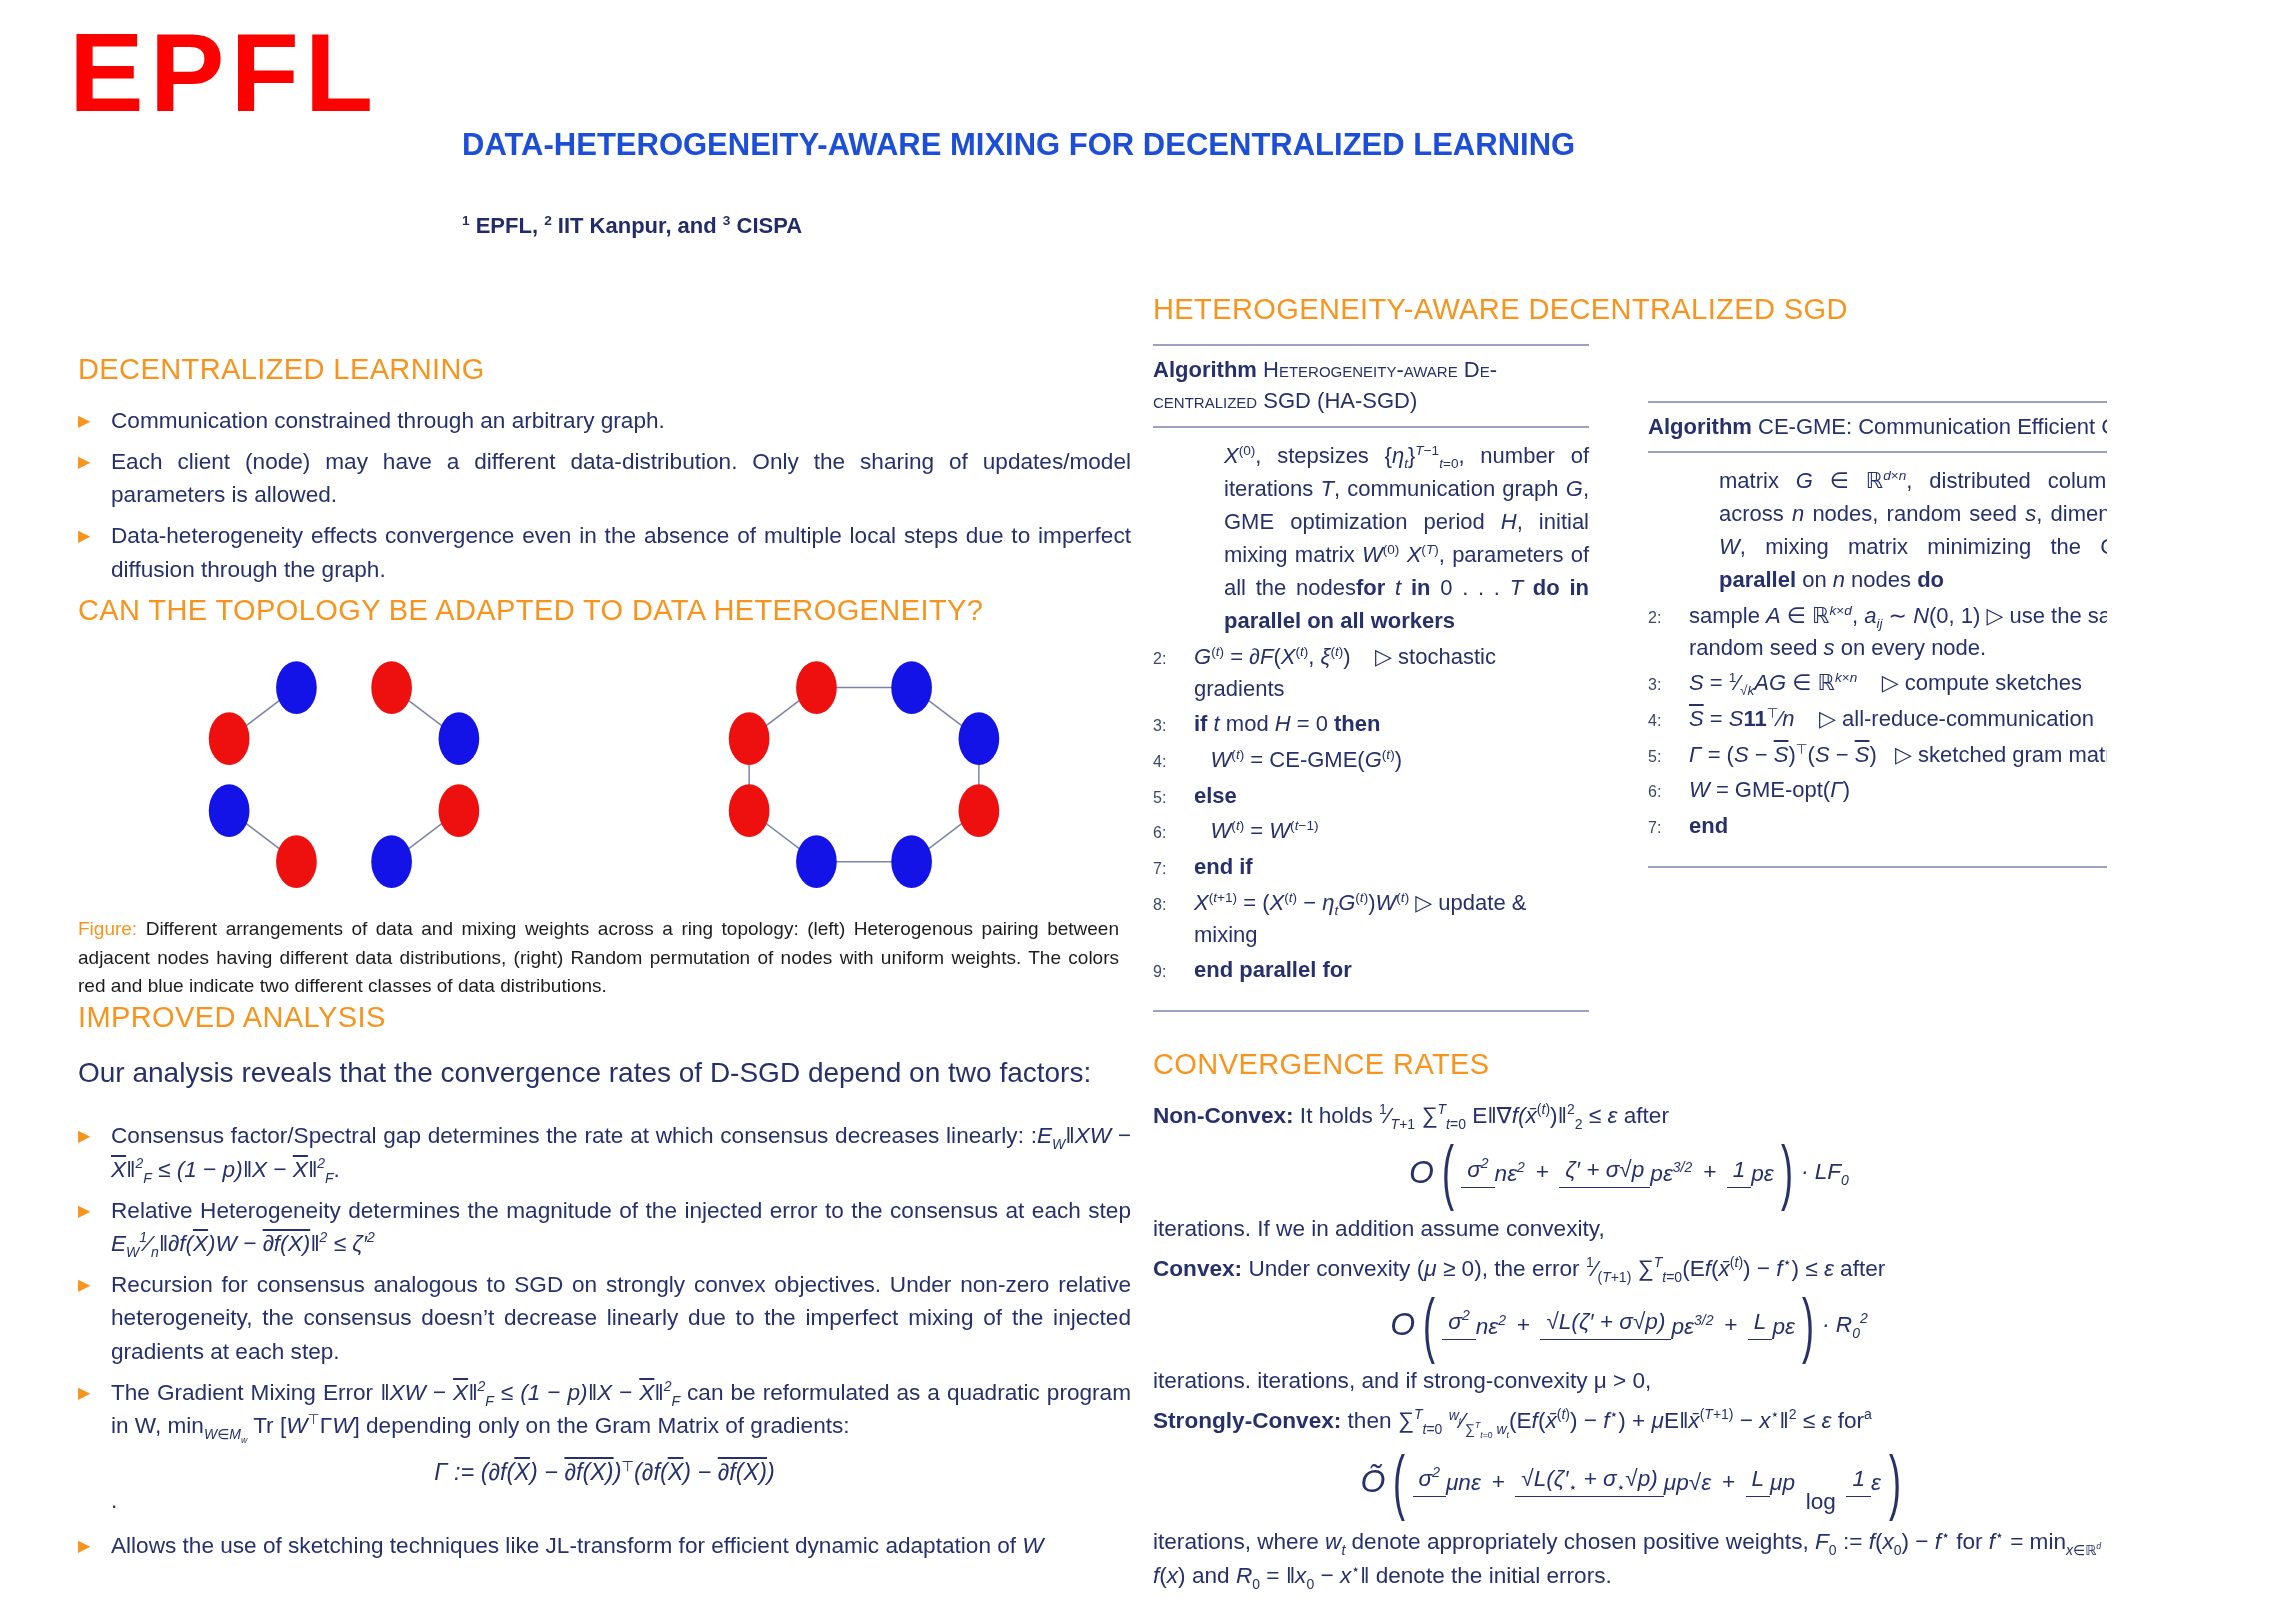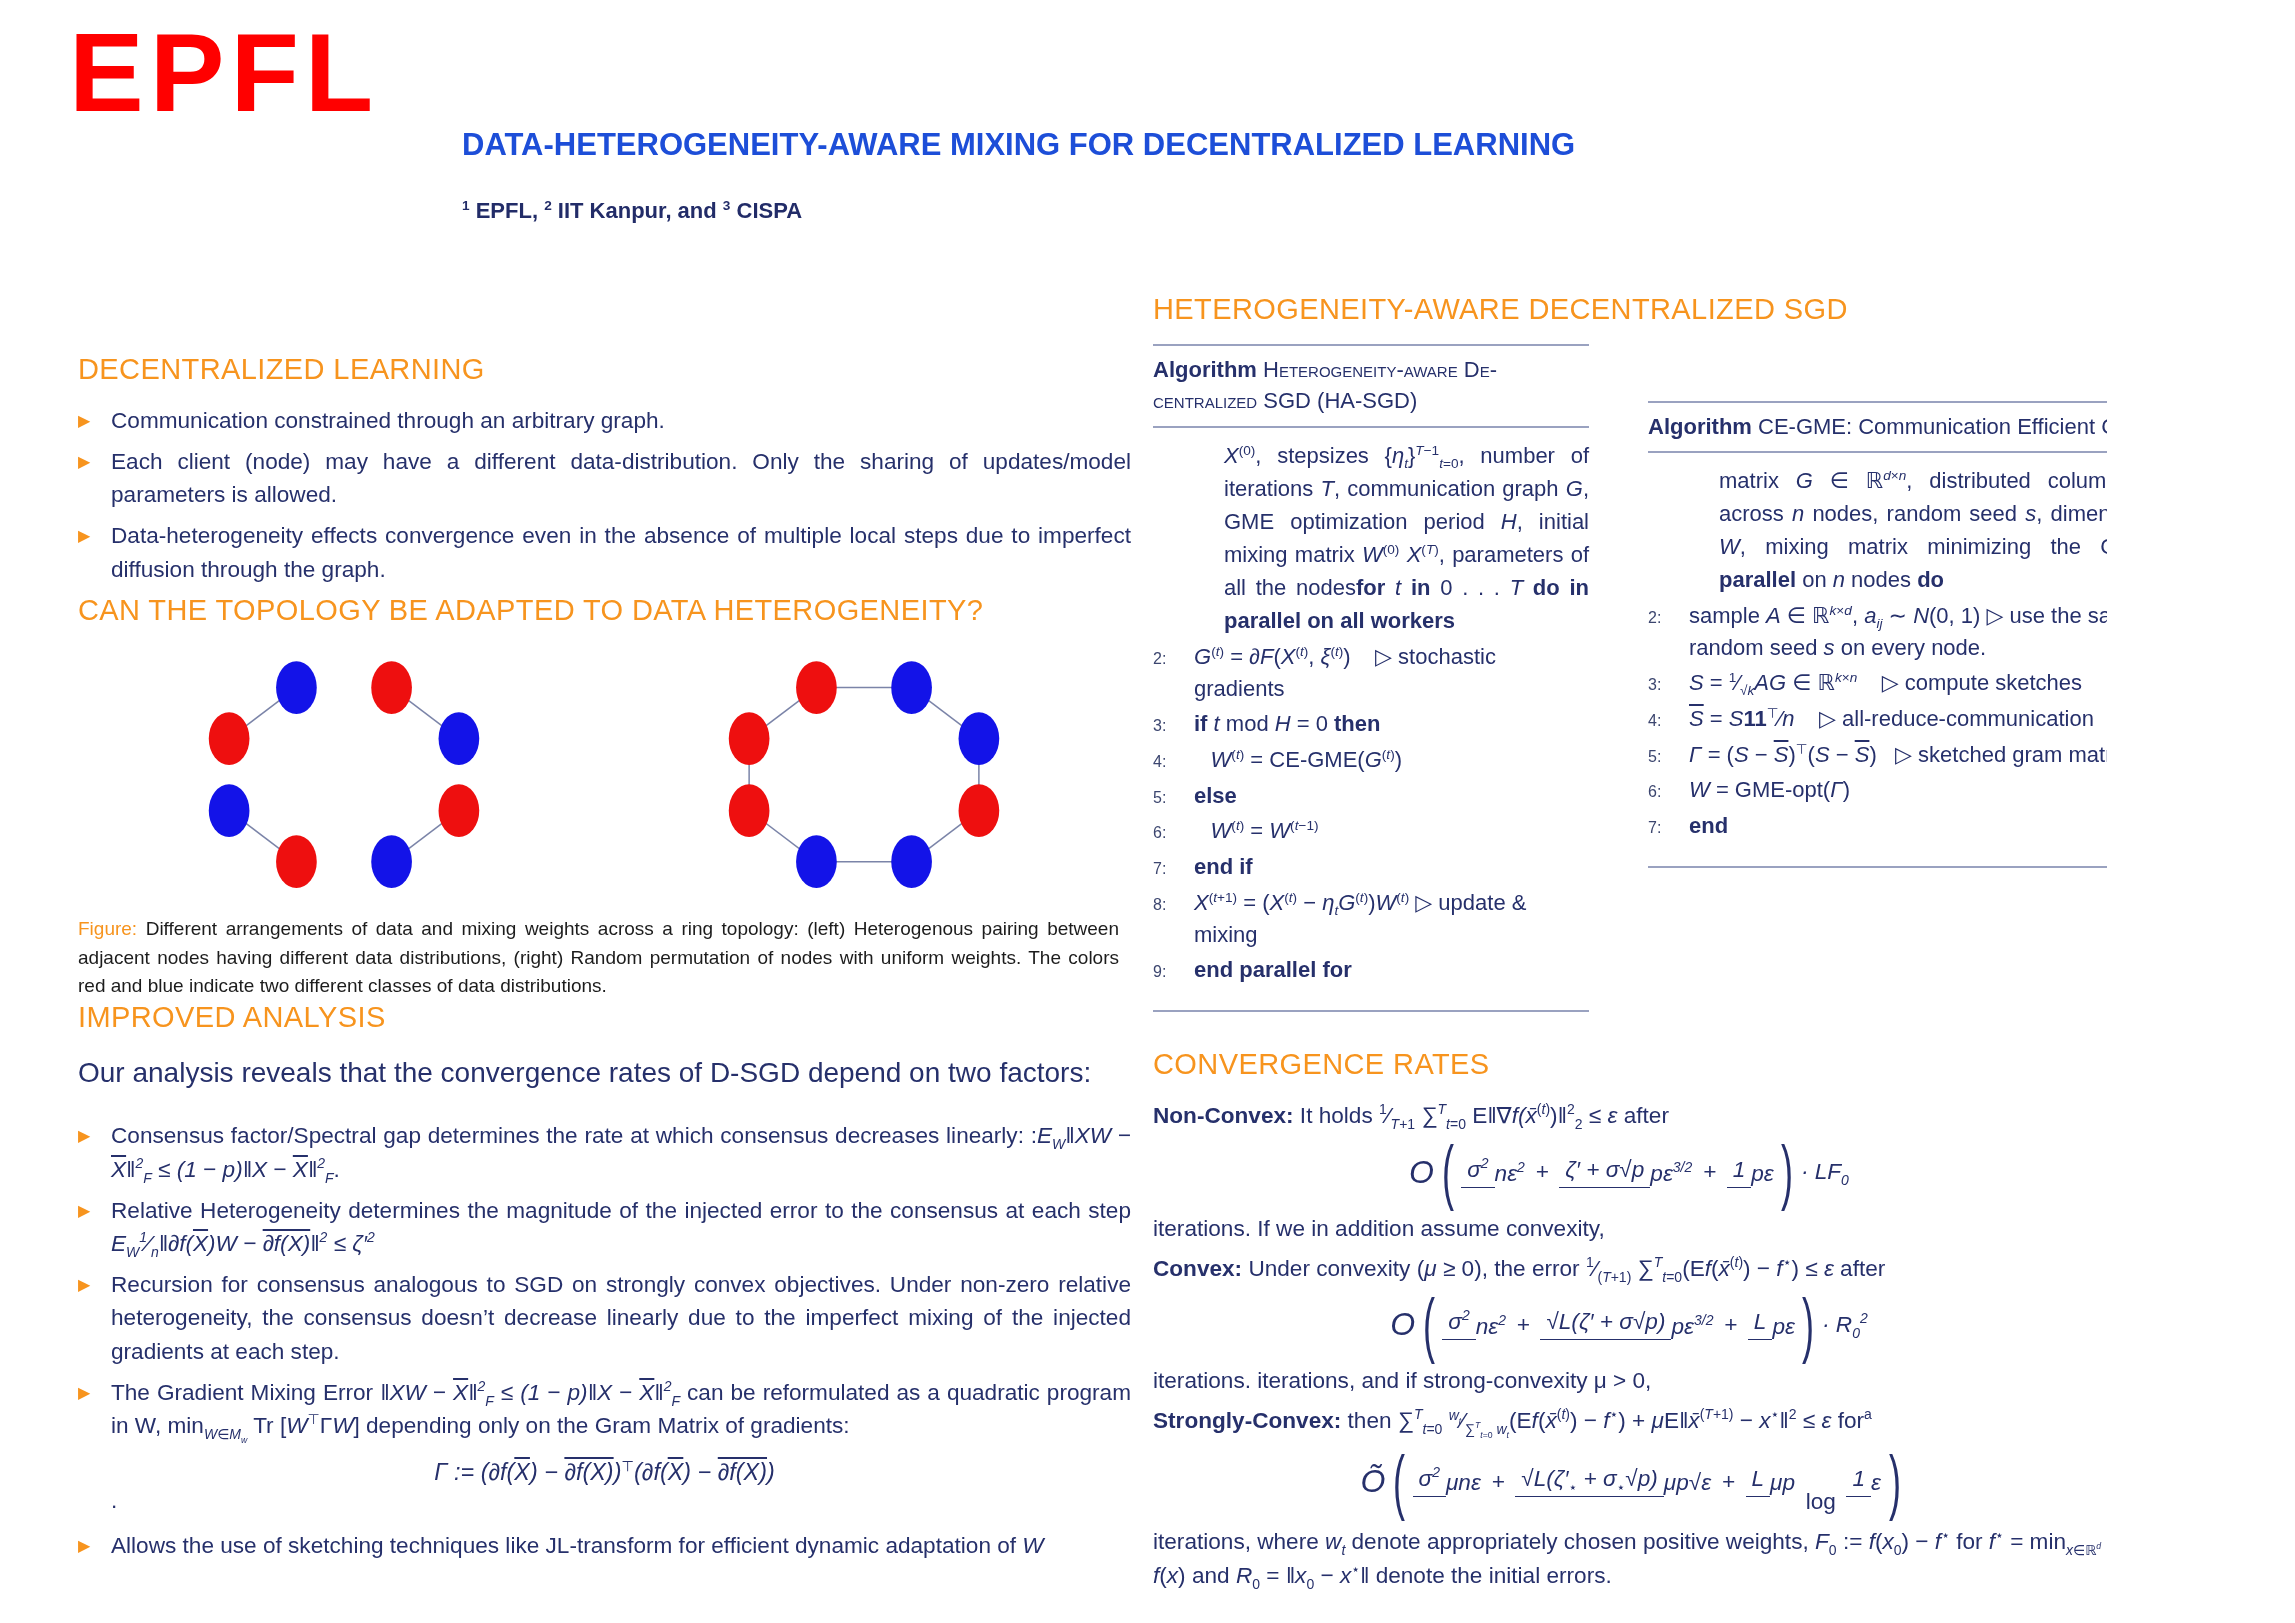--- a/index.html
+++ b/index.html
@@ -8,21 +8,21 @@
   sup{vertical-align:super;font-size:62%;line-height:0;}
   sub{vertical-align:sub;font-size:62%;line-height:0;}
   .ol{text-decoration:overline;}
   .sc{font-variant:small-caps;}
   b{font-weight:bold;}
   
   .logo{position:absolute;left:69px;top:13.6px;font-size:112px;font-weight:900;color:#ff0000;
         letter-spacing:6px;line-height:1.05;}
   .ptitle{position:absolute;left:462px;top:127px;font-size:31px;font-weight:bold;color:#1d4ed8;white-space:nowrap;}
   .pauthors{position:absolute;left:462px;top:169px;font-size:26px;font-weight:bold;color:#222c68;white-space:nowrap;}
-  .paffils{position:absolute;left:462px;top:198px;font-size:22px;font-weight:bold;color:#222c68;white-space:nowrap;}
+  .paffils{position:absolute;left:462px;top:213px;font-size:22px;font-weight:bold;color:#222c68;white-space:nowrap;}
   
   .leftcol{position:absolute;left:78px;top:353px;width:1053px;}
   .rightcol{position:absolute;left:1153px;top:293px;width:1020px;}
   h2.sec{color:#f7941e;font-size:29px;font-weight:500;margin:0 0 18px 0;letter-spacing:0.4px;}
   .mt28{margin-top:21px;} .mt34{margin-top:26px;}
   .bullet{display:flex;margin:0 0 7.5px 0;font-size:22.6px;line-height:1.48;text-align:justify;}
   .bmark{color:#f7941e;font-size:16px;line-height:33px;width:33px;flex-shrink:0;}
   .btext{flex:1;}
   .intro{font-size:28px;line-height:1.48;margin:0 0 26px 0;}
   .caption{font-size:19px;line-height:1.5;color:#1c1c1c;text-align:justify;margin:7.5px 0 0 0;width:1041px;}

